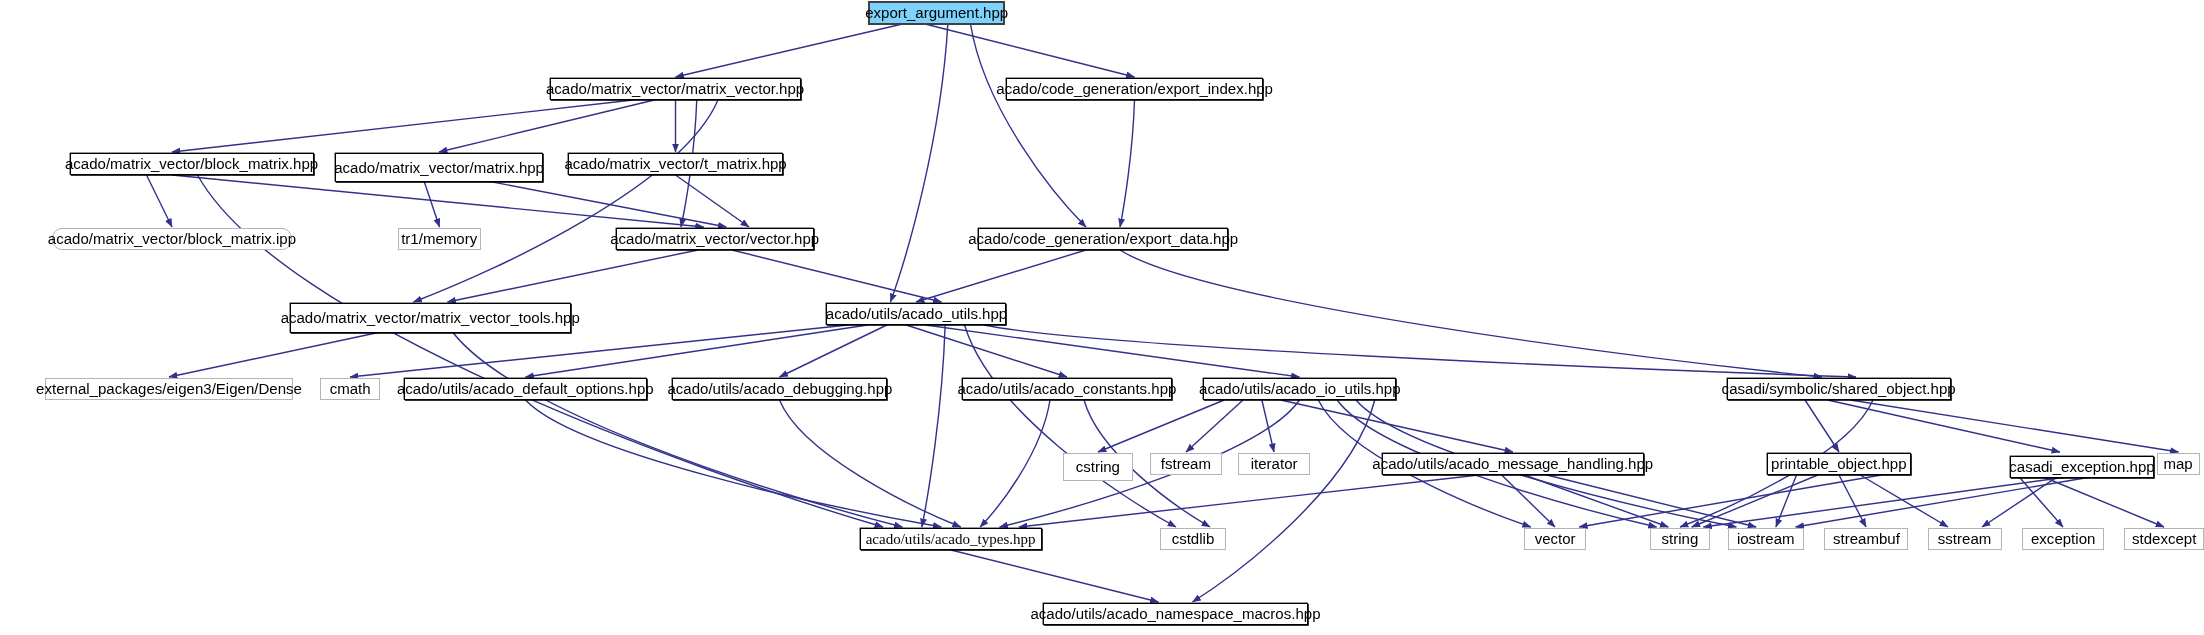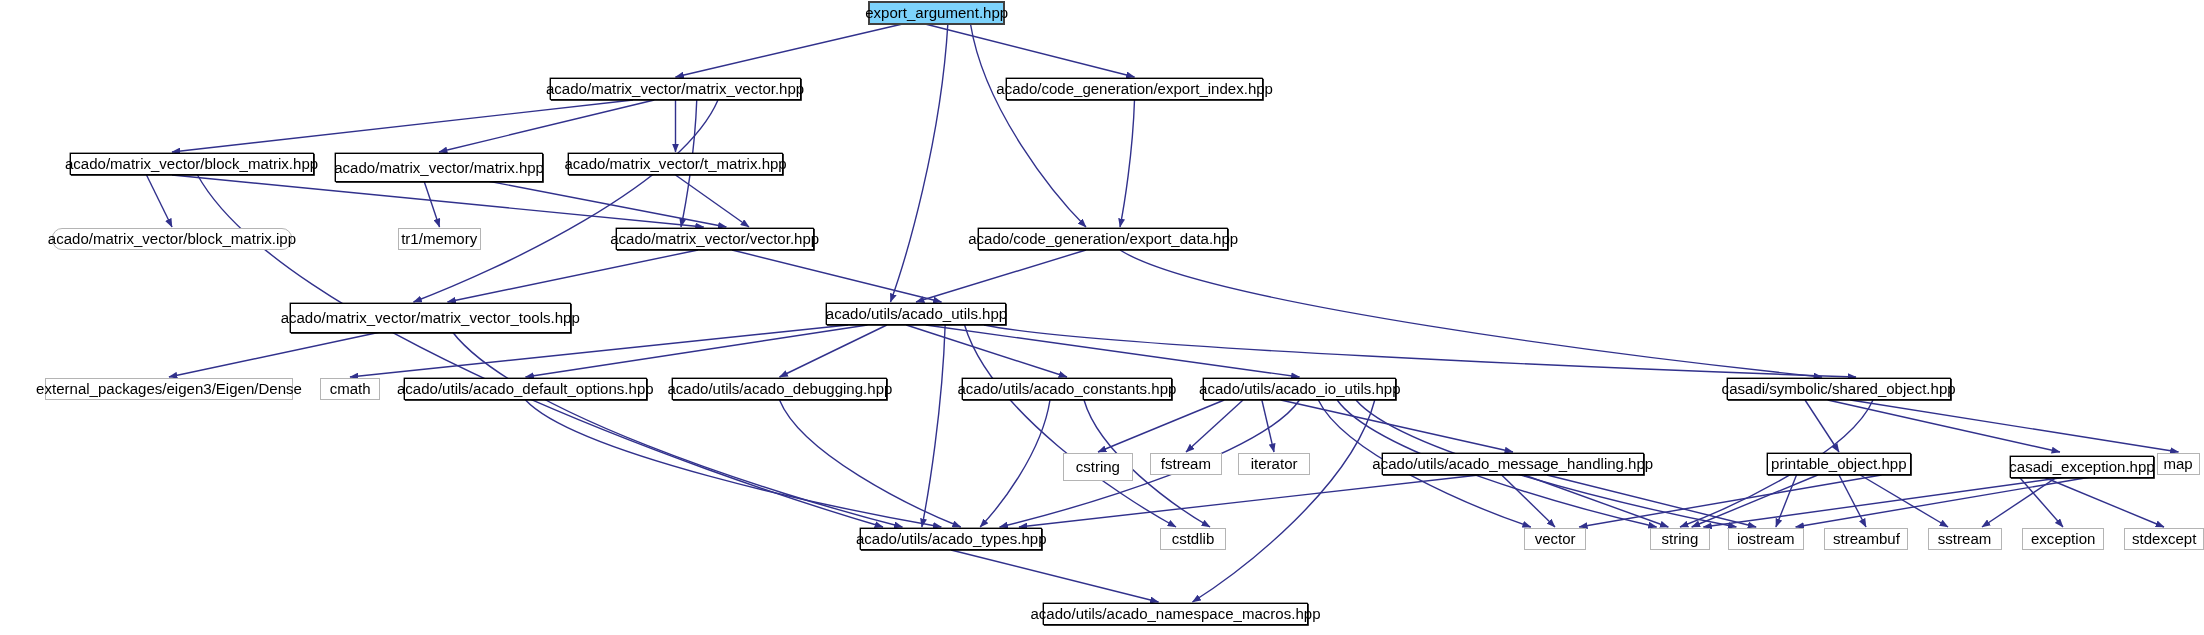--- a/index.html
+++ b/index.html
@@ -202,21 +202,21 @@
       </div>
       <div class="node strong" style="left: 1767px; top: 453px; width: 144px; height: 22px;">
         <span>printable_object.hpp</span>
       </div>
       <div class="node strong" style="left: 1982px; top: 456px; width: 144px; height: 22px; margin-left: 28px;">
         <span>casadi_exception.hpp</span>
       </div>
       <div class="node light" style="left: 2157px; top: 453px; width: 43px; height: 22px;">
         <span>map</span>
       </div>
-      <div class="node strong" style="left: 860px; top: 528px; width: 182px; height: 22px;">
+      <div class="node strong" style="left: 860px; top: 528px; width: 182px; height: 22px; font-family: Liberation Serif, serif;">
         <span>acado/utils/acado_types.hpp</span>
       </div>
       <div class="node light" style="left: 1160px; top: 528px; width: 66px; height: 22px;">
         <span>cstdlib</span>
       </div>
       <div class="node light" style="left: 1524px; top: 528px; width: 62px; height: 22px;">
         <span>vector</span>
       </div>
       <div class="node light" style="left: 1650px; top: 528px; width: 60px; height: 22px;">
         <span>string</span>

